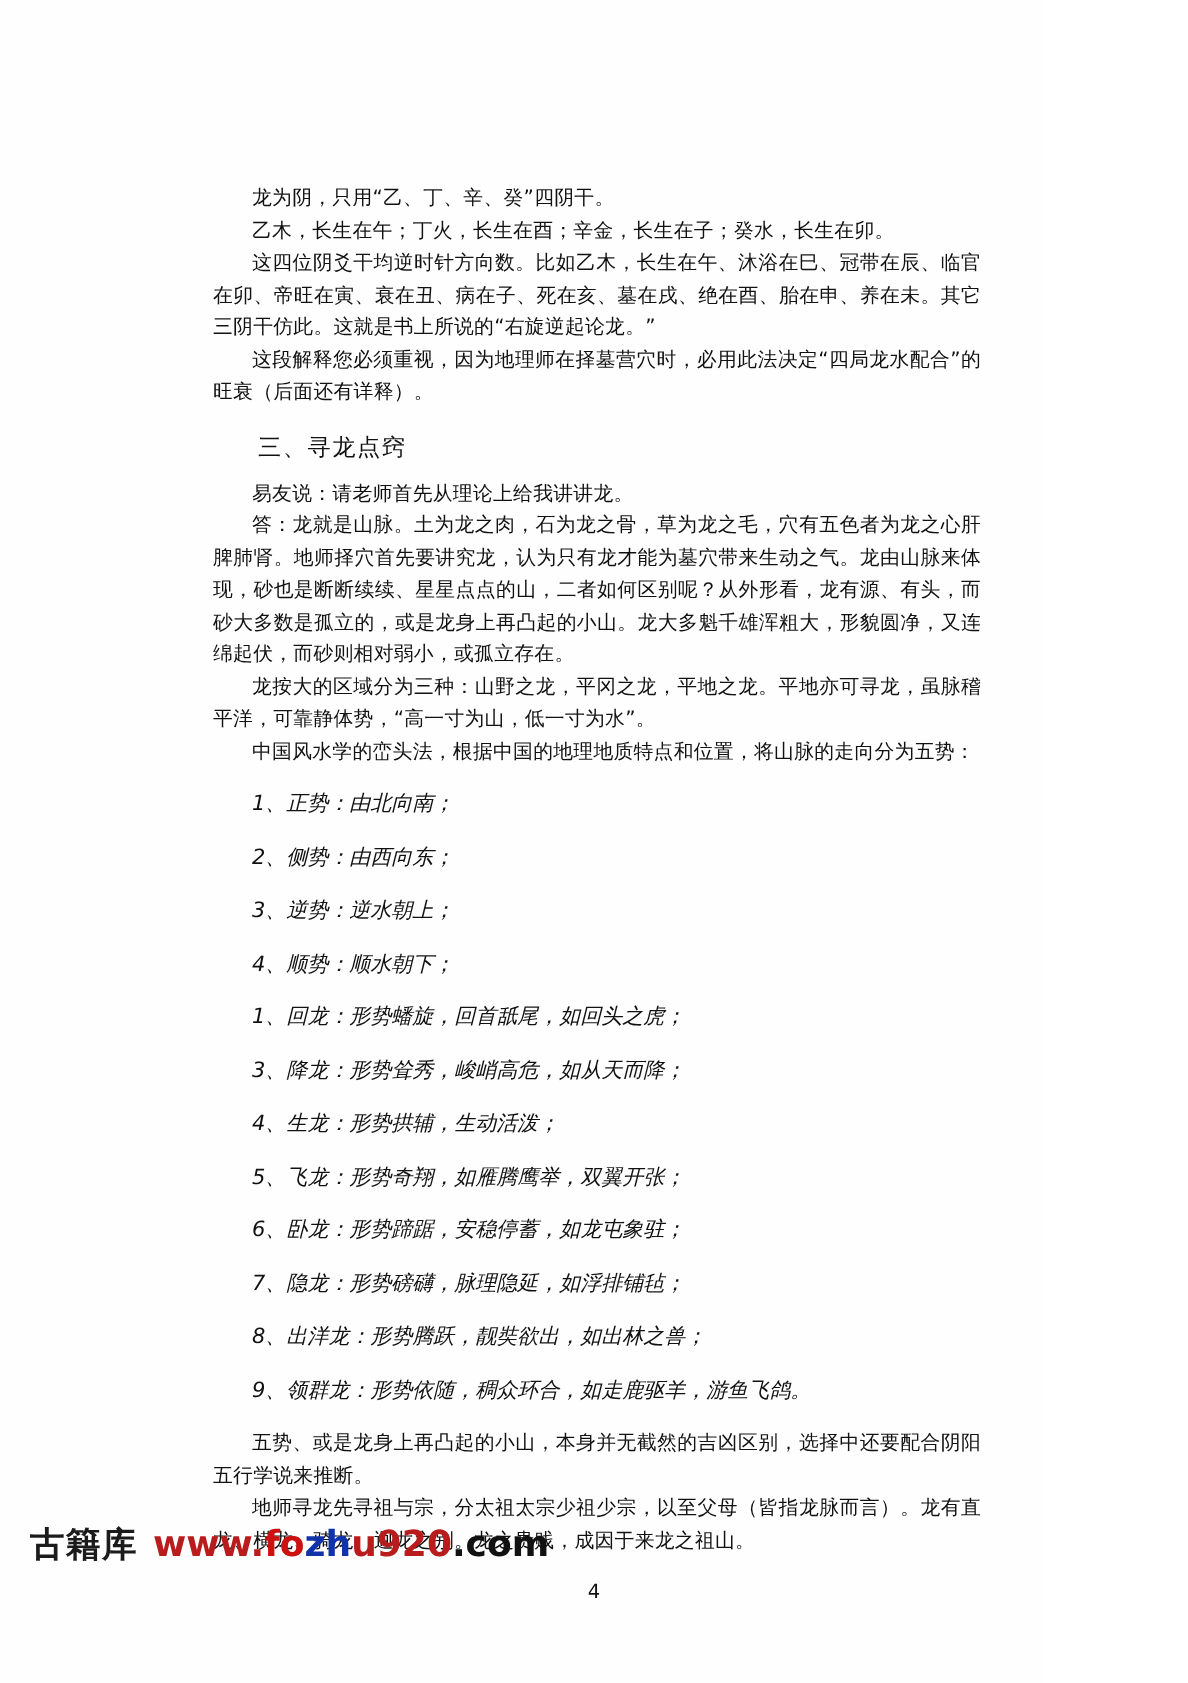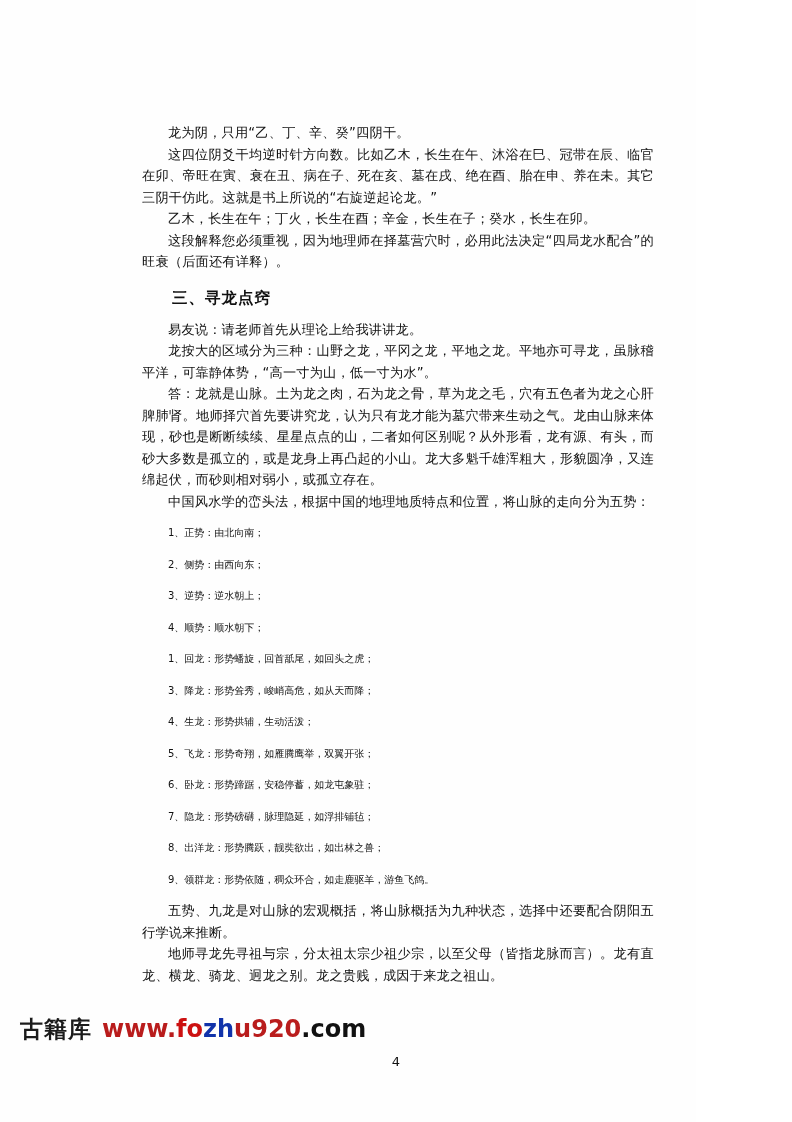--- a/index.html
+++ b/index.html
@@ -33,31 +33,32 @@
     line-height: 21.5px;
     text-align: justify;
     margin: 0 0 0 0;
     letter-spacing: 0.2px;
   }
   .indent2 {
     text-indent: 26px;
   }
   .section-title {
     font-size: 15.5px;
-    font-weight: bold;
+    font-weight: normal;
     line-height: 22px;
     margin: 14px 0 10px 0;
     text-indent: 30px;
     letter-spacing: 1px;
   }
   .list-item {
-    font-size: 10px;
+    font-size: 14px;
     line-height: 21.5px;
     text-indent: 26px;
     text-align: justify;
+    font-style: italic;
   }
   .pagenum {
     position: absolute;
     left: 0;
     top: 1054px;
     width: 792px;
     text-align: center;
     font-size: 13px;
     color: #111;
   }
@@ -90,47 +91,47 @@
   .u-dark  { color: #111111; }
 </style>
 </head>
 <body>
 
 <div class="page">
 
   <div class="content">
 
     <p class="para indent2">龙为阴，只用“乙、丁、辛、癸”四阴干。</p>
+    <p class="para indent2">乙木，长生在午；丁火，长生在酉；辛金，长生在子；癸水，长生在卯。</p>
     <p class="para indent2">这四位阴爻干均逆时针方向数。比如乙木，长生在午、沐浴在巳、冠带在辰、临官在卯、帝旺在寅、衰在丑、病在子、死在亥、墓在戌、绝在酉、胎在申、养在未。其它三阴干仿此。这就是书上所说的“右旋逆起论龙。”</p>
-    <p class="para indent2">乙木，长生在午；丁火，长生在酉；辛金，长生在子；癸水，长生在卯。</p>
     <p class="para indent2">这段解释您必须重视，因为地理师在择墓营穴时，必用此法决定“四局龙水配合”的旺衰（后面还有详释）。</p>
 
     <h2 class="section-title">三、寻龙点窍</h2>
 
     <p class="para indent2">易友说：请老师首先从理论上给我讲讲龙。</p>
+    <p class="para indent2">答：龙就是山脉。土为龙之肉，石为龙之骨，草为龙之毛，穴有五色者为龙之心肝脾肺肾。地师择穴首先要讲究龙，认为只有龙才能为墓穴带来生动之气。龙由山脉来体现，砂也是断断续续、星星点点的山，二者如何区别呢？从外形看，龙有源、有头，而砂大多数是孤立的，或是龙身上再凸起的小山。龙大多魁千雄浑粗大，形貌圆净，又连绵起伏，而砂则相对弱小，或孤立存在。</p>
     <p class="para indent2">龙按大的区域分为三种：山野之龙，平冈之龙，平地之龙。平地亦可寻龙，虽脉稽平洋，可靠静体势，“高一寸为山，低一寸为水”。</p>
-    <p class="para indent2">答：龙就是山脉。土为龙之肉，石为龙之骨，草为龙之毛，穴有五色者为龙之心肝脾肺肾。地师择穴首先要讲究龙，认为只有龙才能为墓穴带来生动之气。龙由山脉来体现，砂也是断断续续、星星点点的山，二者如何区别呢？从外形看，龙有源、有头，而砂大多数是孤立的，或是龙身上再凸起的小山。龙大多魁千雄浑粗大，形貌圆净，又连绵起伏，而砂则相对弱小，或孤立存在。</p>
     <p class="para indent2">中国风水学的峦头法，根据中国的地理地质特点和位置，将山脉的走向分为五势：</p>
 
     <p class="list-item">1、正势：由北向南；</p>
     <p class="list-item">2、侧势：由西向东；</p>
     <p class="list-item">3、逆势：逆水朝上；</p>
     <p class="list-item">4、顺势：顺水朝下；</p>
 
 
     <p class="list-item">1、回龙：形势蟠旋，回首舐尾，如回头之虎；</p>
     <p class="list-item">3、降龙：形势耸秀，峻峭高危，如从天而降；</p>
     <p class="list-item">4、生龙：形势拱辅，生动活泼；</p>
     <p class="list-item">5、飞龙：形势奇翔，如雁腾鹰举，双翼开张；</p>
     <p class="list-item">6、卧龙：形势蹄踞，安稳停蓄，如龙屯象驻；</p>
     <p class="list-item">7、隐龙：形势磅礴，脉理隐延，如浮排铺毡；</p>
     <p class="list-item">8、出洋龙：形势腾跃，靓奘欲出，如出林之兽；</p>
     <p class="list-item">9、领群龙：形势依随，稠众环合，如走鹿驱羊，游鱼飞鸽。</p>
 
-    <p class="para indent2">五势、九龙是对山脉的宏观概括，将山脉概括为九种状态，选择中还要配合阴阳五行学说来推断。</p>
+    <p class="para indent2">五势、或是龙身上再凸起的小山，本身并无截然的吉凶区别，选择中还要配合阴阳五行学说来推断。</p>
     <p class="para indent2">地师寻龙先寻祖与宗，分太祖太宗少祖少宗，以至父母（皆指龙脉而言）。龙有直龙、横龙、骑龙、迥龙之别。龙之贵贱，成因于来龙之祖山。</p>
 
   </div>
 
   <div class="pagenum">4</div>
 
   <div class="footer">
     <span class="footer-logo">古籍库</span>
     <span class="footer-url">
       <span class="u-green">www.</span><span class="u-red">fo</span><span class="u-blue">zh</span><span class="u-green">u920</span><span class="u-dark">.com</span>

